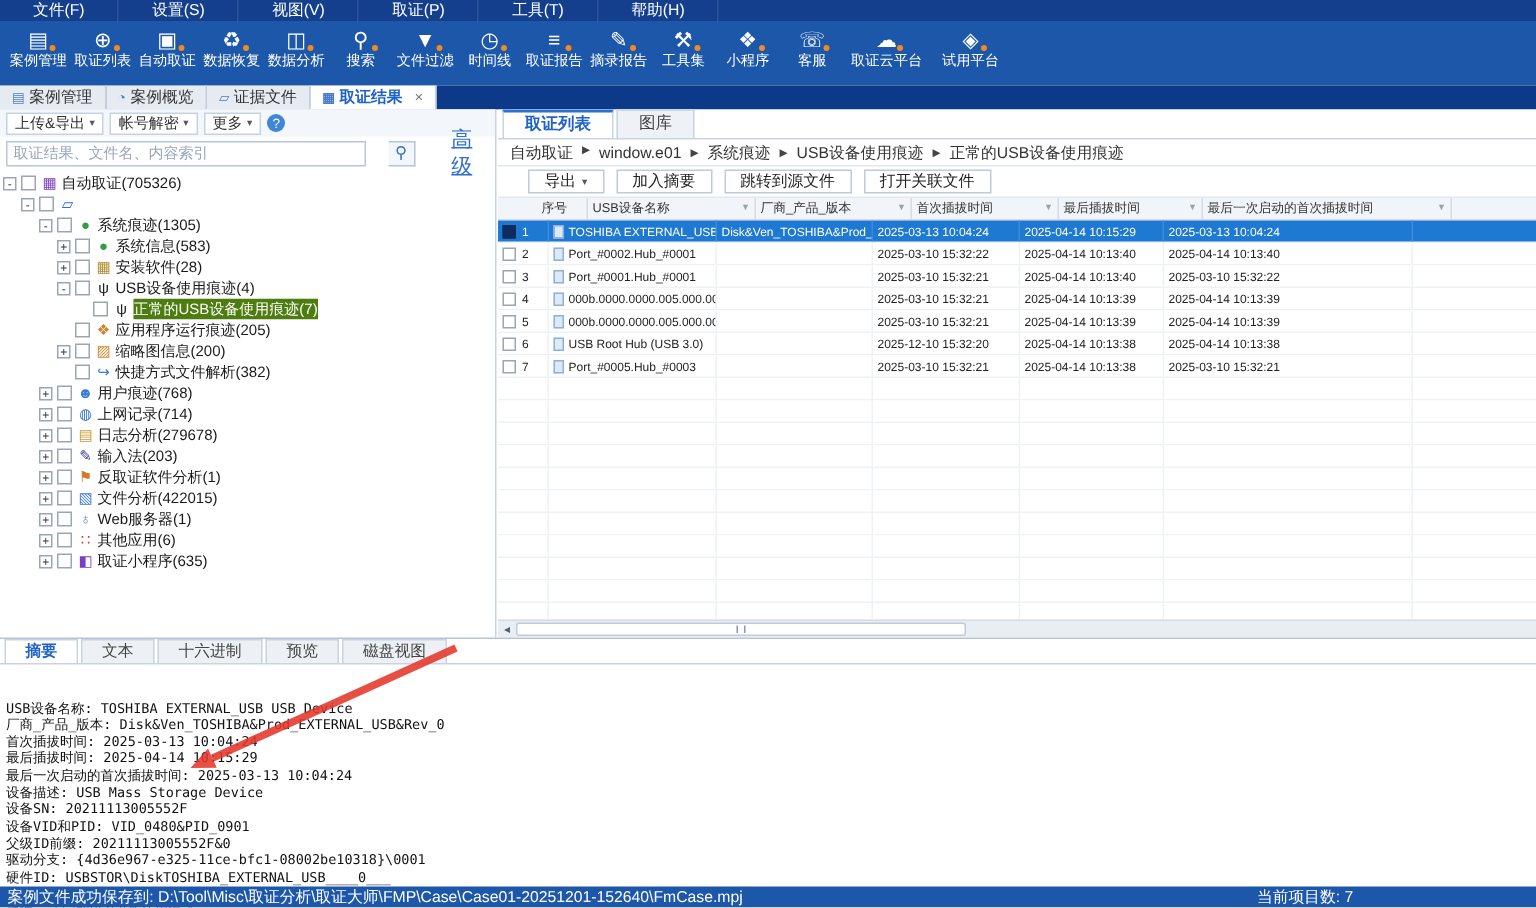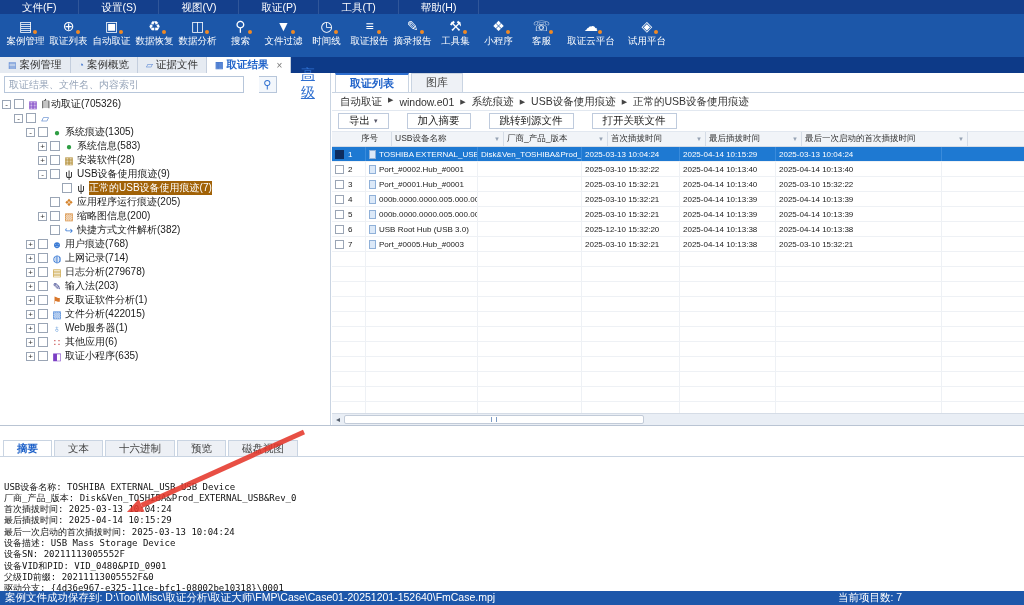--- a/index.html
+++ b/index.html
@@ -37,31 +37,31 @@
   #search-input::placeholder { color:#98a6ba; }
   #search-btn { width:20px; height:17px; border:1px solid #b7c6da; border-left:none; background:#f3f7fc; color:#2e6fd0; font-size:11px; line-height:15px; text-align:center; }
   #advanced-link { color:#2e6fd0; font-size:14px; text-decoration:underline; margin-left:9px; }
   #tree { padding-top:2px; font-size:10px; height:312px; overflow:hidden; }
   .tree-row { height:14px; display:flex; align-items:center; white-space:nowrap; overflow:hidden; }
   .expander { width:9px; height:9px; border:1px solid #9aa5b5; background:#fff; font-size:8px; line-height:7px; text-align:center; color:#333; margin-right:3px; flex:none; }
   .expander:empty { visibility:hidden; }
   .cb { width:10px; height:10px; border:1px solid #9aa5b5; background:#fff; margin-right:3px; flex:none; }
   .tree-ico { width:12px; text-align:center; font-size:10px; margin-right:2px; flex:none; }
   .tree-label { color:#1a1a1a; }
-  .tree-row.selected .tree-label { background:#a16207; color:#fff; }
+  .tree-row.selected .tree-label { background:#4d7c0f; color:#fff; }
 
   
   #right-panel { position:absolute; left:332px; top:73px; width:692px; height:352px; display:flex; flex-direction:column; background:#fff; }
   #rtab-row { height:20px; border-bottom:1px solid #c9d4e2; display:flex; align-items:flex-end; padding-left:3px; }
   .rtab { height:19px; line-height:17px; padding:0 14px; font-size:11px; border:1px solid #c9d4e2; border-bottom:none; background:#eef1f6; color:#444; margin-right:2px; }
   .rtab.active { background:#fff; color:#1f62c9; font-weight:bold; border-top:2px solid #2e6fd0; }
   #breadcrumb { height:18px; display:flex; align-items:center; font-size:10.5px; color:#333; padding-left:8px; border-bottom:1px solid #e2e8f0; }
   .crumb-sep { font-size:7px; color:#444; margin:0 6px; }
   .crumb-sep:empty { display:none; }
-  #actions-row { height:21px; display:flex; align-items:center; gap:18px; padding-left:6px; border-bottom:1px solid #e2e8f0; }
+  #actions-row { height:21px; display:flex; align-items:center; gap:8px; padding-left:20px; border-bottom:1px solid #e2e8f0; }
   .action-btn { border:1px solid #bfcbdd; background:#fff; font-size:10.5px; height:16px; padding:0 10px; display:inline-flex; align-items:center; gap:4px; color:#222; }
   .action-btn .caret:empty { display:none; }
 
   #table-area { flex:1; overflow:hidden; font-size:8px; }
   .thead { display:flex; height:15px; background:#f1f4f8; border-bottom:1px solid #d5dce6; color:#333; font-size:8.5px;padding-left:26px; }
   .th { border-right:1px solid #d5dce6; display:flex; align-items:center; padding:0 3px; overflow:hidden; white-space:nowrap; }
   .th .filter { margin-left:auto; font-size:6px; color:#97a3b4; padding-left:2px; }
   .tr { display:flex; height:15px; border-bottom:1px solid #eef1f5; background:#fff; }
   .td { border-right:1px solid #eef1f5; padding:0 3px; display:flex; align-items:center; overflow:hidden; white-space:nowrap; color:#222; }
   .th:nth-child(1), .td:nth-child(1) { width:34px; flex:none; }
@@ -77,21 +77,21 @@
   .tr.selected .td { color:#fff; border-right-color:#3a8bdb; }
   .tr.selected .cb { background:#0e2d5e; border-color:#0e2d5e; }
 
   #hscroll { height:12px; background:#e9eef5; border-top:1px solid #d5dce6; display:flex; align-items:center; }
   .scroll-arrow { width:12px; text-align:center; font-size:8px; color:#55606e; flex:none; }
   .scroll-thumb { width:300px; height:9px; background:#fff; border:1px solid #c2cbd8; border-radius:2px; display:flex; align-items:center; justify-content:center; }
   .thumb-grip { width:6px; height:5px; border-left:1px solid #7d9bc4; border-right:1px solid #7d9bc4; }
 
   
   #bottom-panel { position:absolute; left:0; top:425px; width:1024px; height:166px; background:#fff; border-top:1px solid #b9c4d3; }
-  #btab-row { height:31px; display:flex; align-items:flex-end; padding-left:3px; border-bottom:1px solid #c9d4e2;text-align:center; }
+  #btab-row { height:17px; display:flex; align-items:flex-end; padding-left:3px; border-bottom:1px solid #c9d4e2;text-align:center; }
   .btab { height:16px; line-height:14px; padding:0 13px; font-size:10.5px; border:1px solid #c9d4e2; border-bottom:none; background:#edf0f5; color:#444; margin-right:2px; }
   .btab.active { background:#fff; color:#1f62c9; font-weight:bold; }
   #summary { font-family:"DejaVu Sans Mono", monospace; font-size:9px; line-height:11.3px; color:#111; padding:2px 0 0 4px; white-space:pre; }
 
   
   #statusbar { position:absolute; left:0; top:591px; width:1024px; height:14px; background:#1d57aa; color:#fff; font-size:10.5px; display:flex; align-items:center; padding:0 5px; }
   #status-right { position:absolute; left:838px; }
 
   #arrow-overlay { position:absolute; left:0; top:0; width:1024px; height:605px; pointer-events:none; z-index:50; }
 </style>
@@ -189,20 +189,35 @@
 
       </div>
       <div class="doc-tab active">
         <span class="glyph">▦</span>
         <span class="lbl">取证结果</span>
         <span class="close">×</span>
       </div>
   </div>
 
   <div id="left-panel">
+    <div id="left-btn-row">
+      <button class="btn">
+          <span>上传&amp;导出</span>
+          <span class="caret">▾</span>
+        </button>
+        <button class="btn">
+          <span>帐号解密</span>
+          <span class="caret">▾</span>
+        </button>
+        <button class="btn">
+          <span>更多</span>
+          <span class="caret">▾</span>
+        </button>
+      <button class="help-circle">?</button>
+    </div>
     <div id="search-row">
       <input id="search-input" placeholder="取证结果、文件名、内容索引" style="">
       <div id="search-btn">
         <span>⚲</span>
       </div>
       <a id="advanced-link">高级</a>
     </div>
     <div id="tree">
       <div class="tree-row" style="padding-left: 2px;">
           <span class="expander">-</span>
@@ -230,21 +245,21 @@
         <div class="tree-row" style="padding-left: 38px;">
           <span class="expander">+</span>
           <span class="cb"></span>
           <span class="tree-ico" style="color: rgb(176, 138, 46);">▦</span>
           <span class="tree-label">安装软件(28)</span>
         </div>
         <div class="tree-row" style="padding-left: 38px;">
           <span class="expander">-</span>
           <span class="cb"></span>
           <span class="tree-ico" style="color: rgb(34, 34, 34);">ψ</span>
-          <span class="tree-label">USB设备使用痕迹(9)</span>
+          <span class="tree-label">USB设备使用痕迹(4)</span>
         </div>
         <div class="tree-row selected" style="padding-left: 50px;">
           <span class="expander"></span>
           <span class="cb"></span>
           <span class="tree-ico" style="color: rgb(34, 34, 34);">ψ</span>
           <span class="tree-label">正常的USB设备使用痕迹(7)</span>
         </div>
         <div class="tree-row" style="padding-left: 38px;">
           <span class="expander"></span>
           <span class="cb"></span>

